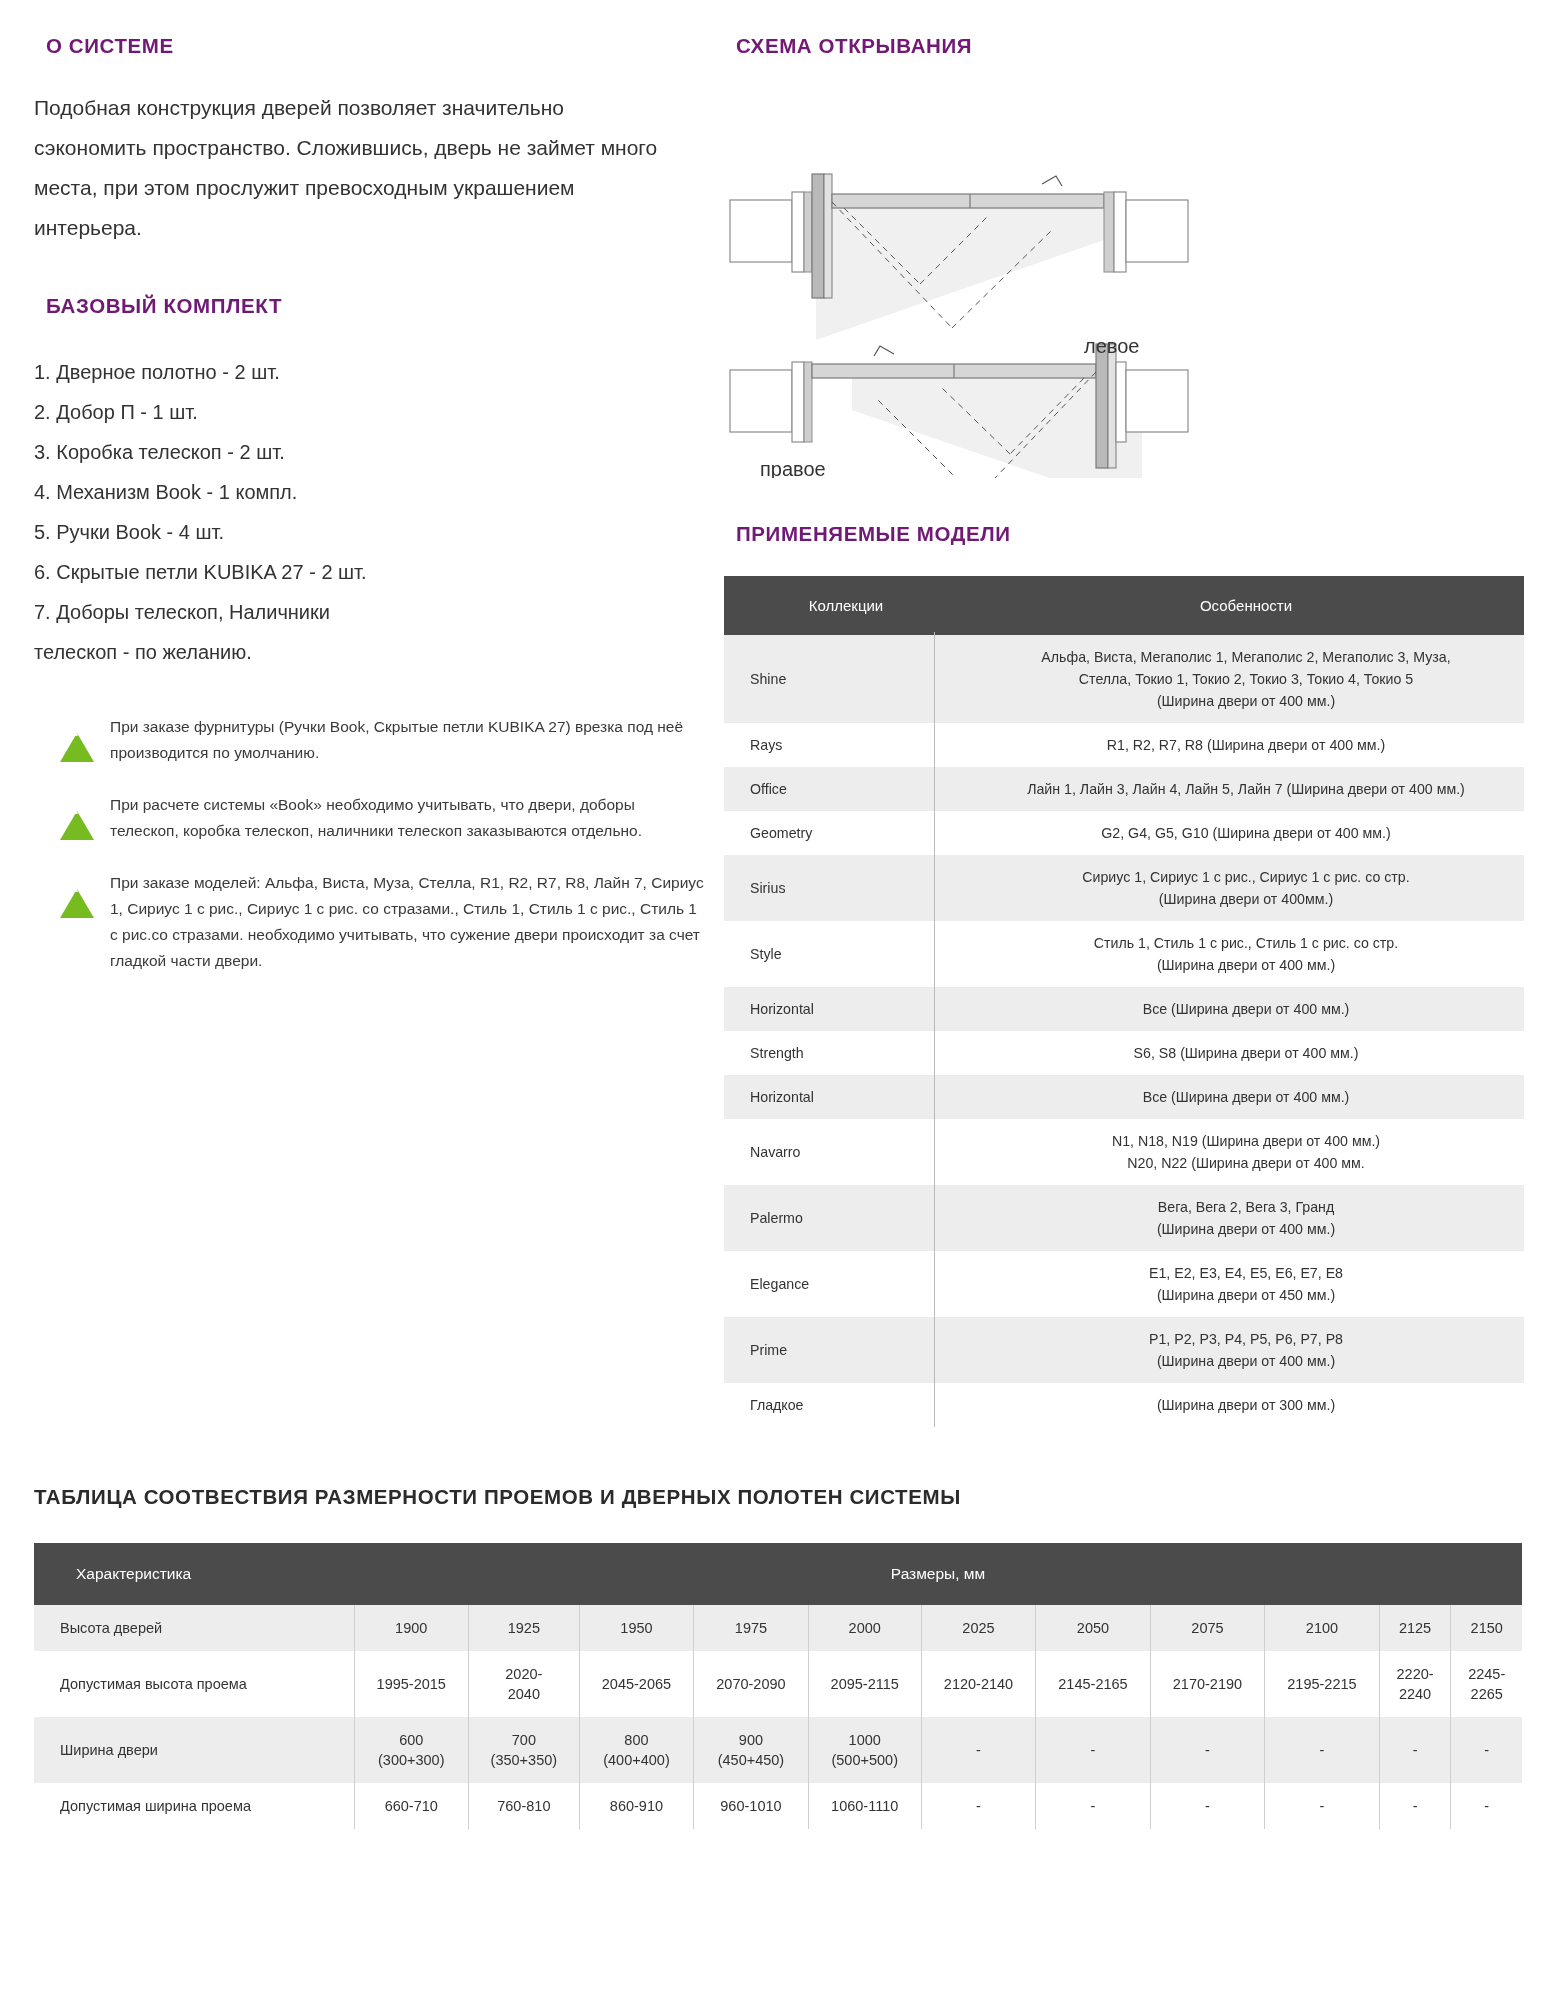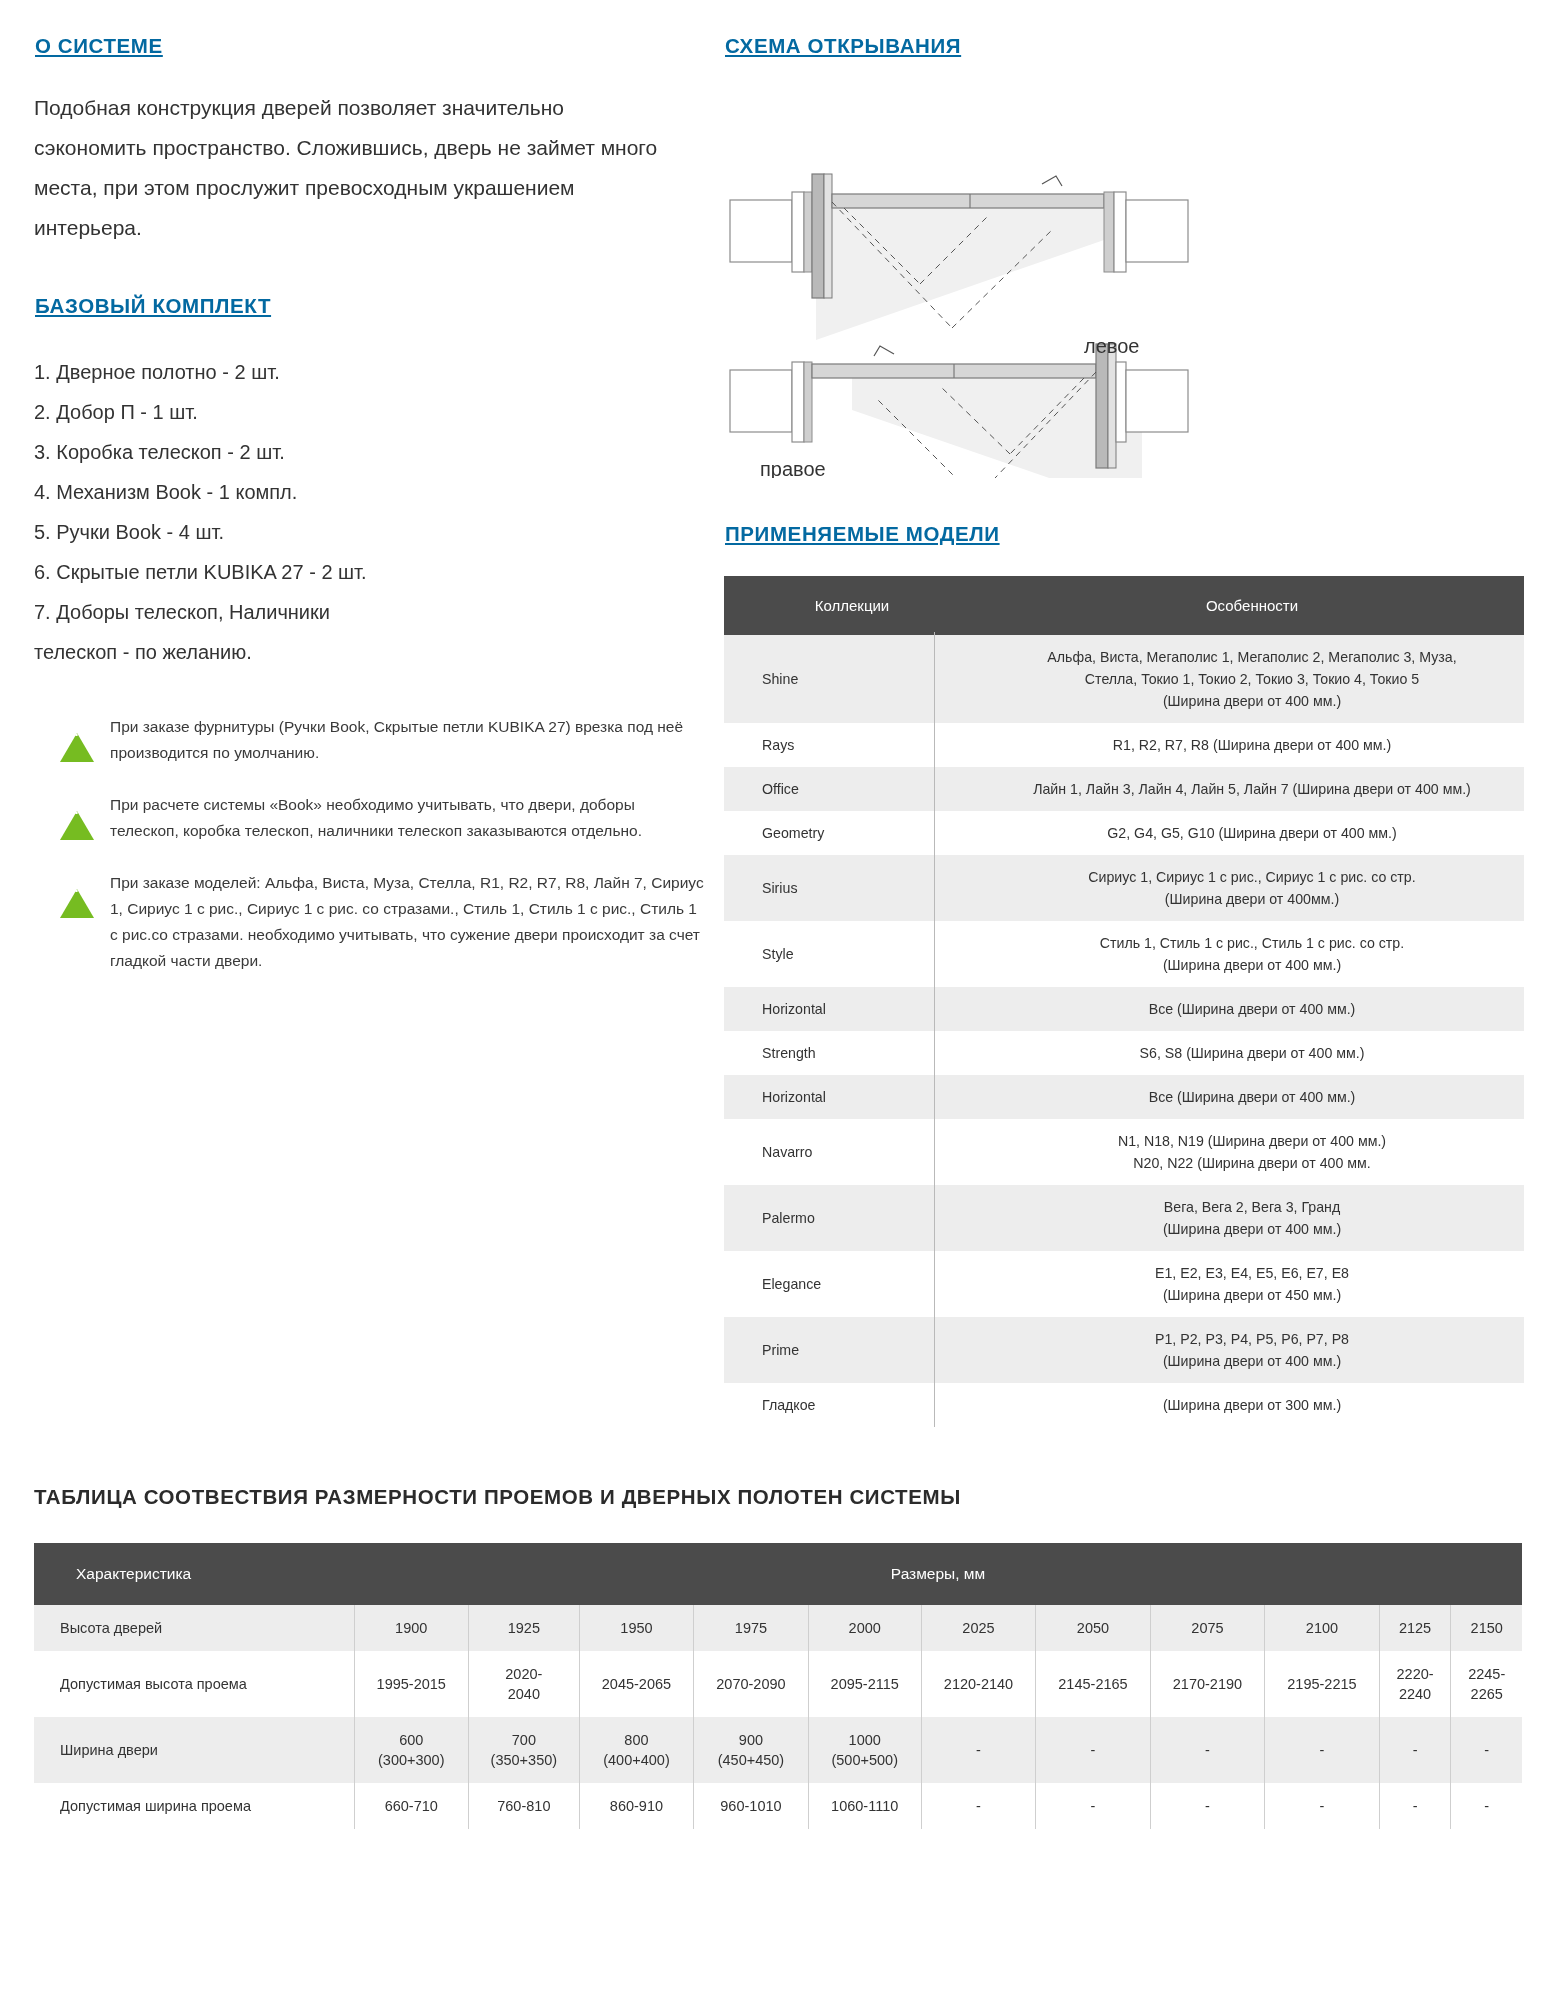--- a/index.html
+++ b/index.html
@@ -34,23 +34,22 @@
   }
   .col-right {
     flex: 1 1 auto;
     padding-left: 0px;
     box-sizing: border-box;
   }
   h2.section-title {
     font-size: 20.5px;
     font-weight: bold;
     letter-spacing: 0.6px;
-    margin: 0 0 30px 1px;
-    color: #0369a1;
-    text-decoration: underline;
+    margin: 0 0 30px 12px;
+    color: #701a75;
   }
   .intro-text {
     font-size: 21px;
     line-height: 40px;
     color: #333;
     margin: 0 0 46px 0;
     max-width: 640px;
   }
   h2.section-title.second {
     margin-top: 0;
@@ -137,21 +136,21 @@
   .models-table th.left-col { width: 210px; }
   .models-table td {
     padding: 11px 8px;
     text-align: center;
     vertical-align: middle;
     line-height: 22px;
     margin-top: 36px;
   }
   .models-table td.coll {
     text-align: left;
-    padding-left: 38px;
+    padding-left: 26px;
     width: 210px;
   }
   .models-table tr.alt td { background: #ededed; }
   .models-table tr.norm td { background: #ffffff; }
   .models-wrap { position: relative; }
   .models-wrap::after {
     content: "";
     position: absolute;
     left: 210px;
     top: 56px;

